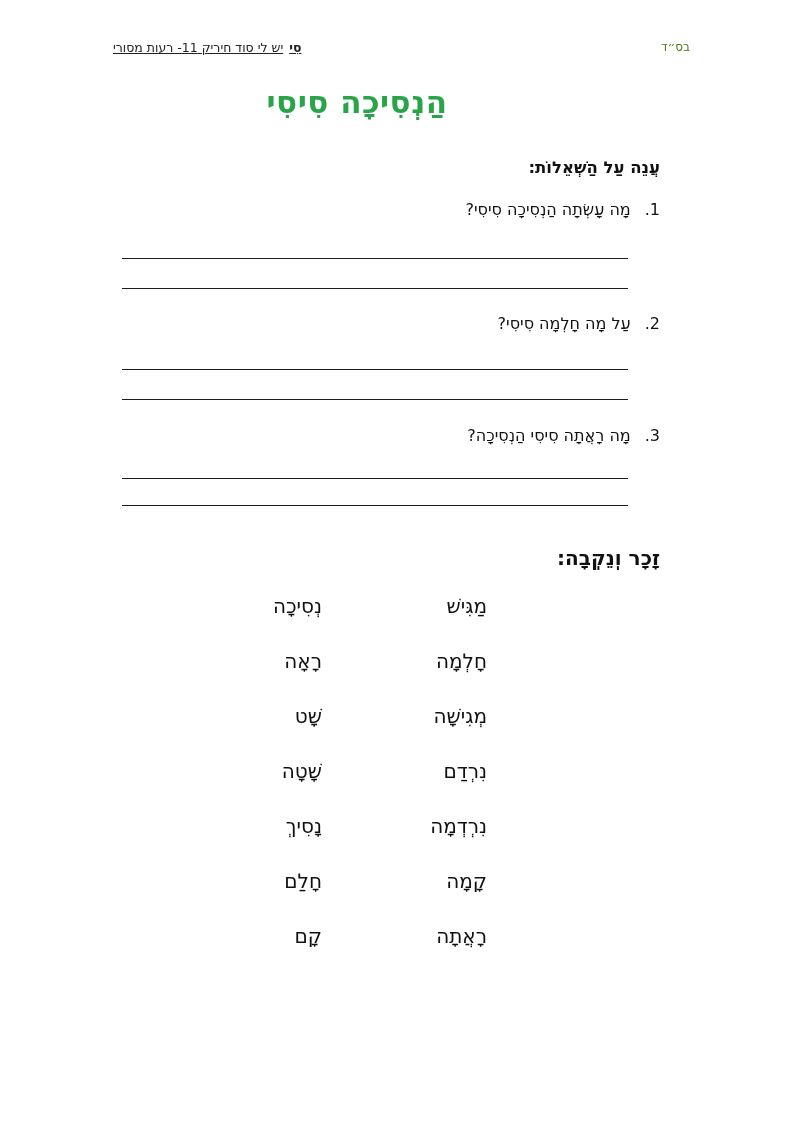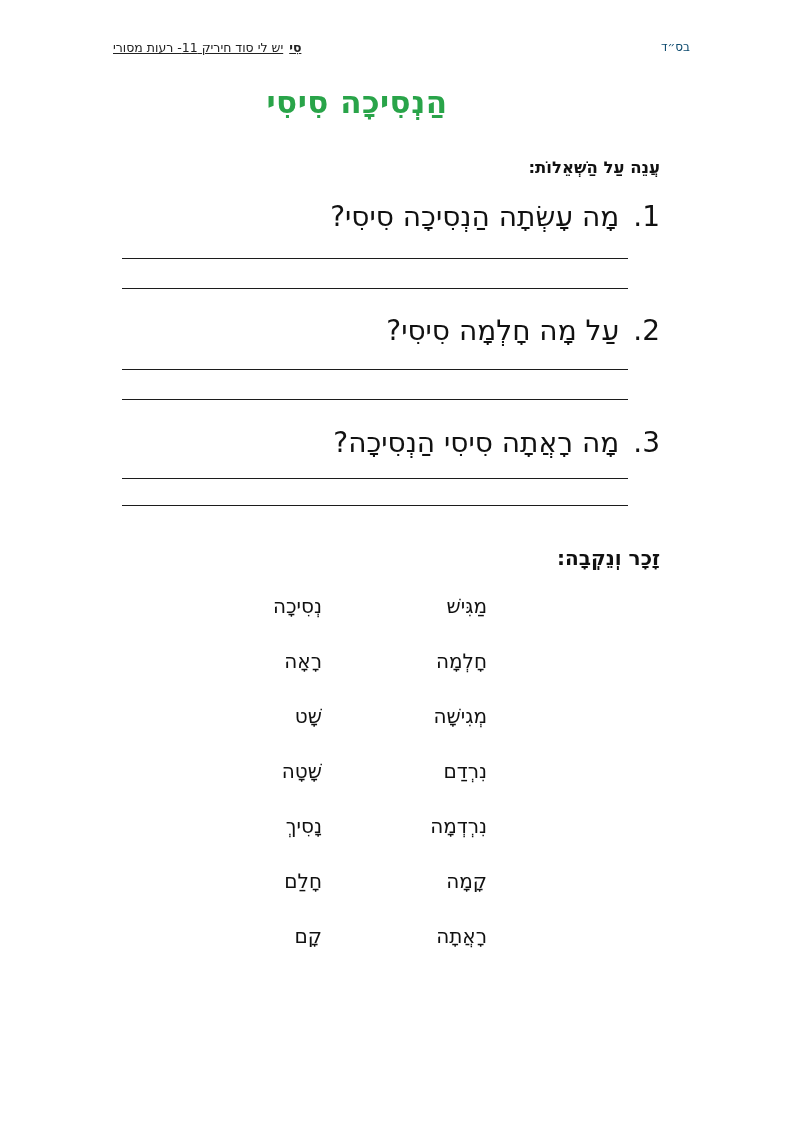--- a/index.html
+++ b/index.html
@@ -9,21 +9,21 @@
     margin:0 auto;
     background:#ffffff;
     font-family:"DejaVu Sans","Liberation Sans",sans-serif;
     color:#111;
     direction:rtl;
     overflow:hidden;
   }
   
   .hdr-bsd{
     position:absolute;top:40px;right:110px;
-    font-size:12px;color:#0c4a6e;
+    font-size:12px;color:#4d7c0f;
   }
   .hdr-brand{
     position:absolute;top:40px;left:113px;
     font-size:12.5px;color:#222;white-space:nowrap;text-decoration:underline;
   }
   .hdr-brand .brand-bold{font-weight:bold;margin-inline-end:6px;}
   
   .doc-title{
     position:absolute;top:84px;left:0;width:714px;
     text-align:center;
@@ -31,21 +31,21 @@
     letter-spacing:0.5px;
   }
   
   .instruction{
     position:absolute;top:158px;right:140px;
     font-size:16.5px;font-weight:bold;color:#111;
   }
   
   .question{
     position:absolute;right:140px;
-    font-size:28px;color:#111;white-space:nowrap;
+    font-size:16px;color:#111;white-space:nowrap;
   }
   .q1{top:200px;}
   .q2{top:314px;}
   .q3{top:426px;}
   .q-num{display:inline-block;margin-inline-end:14px;}
   
   .answer-line{
     position:absolute;left:122px;width:506px;height:0;
     border-top:1.5px solid #1c1c1c;
   }

